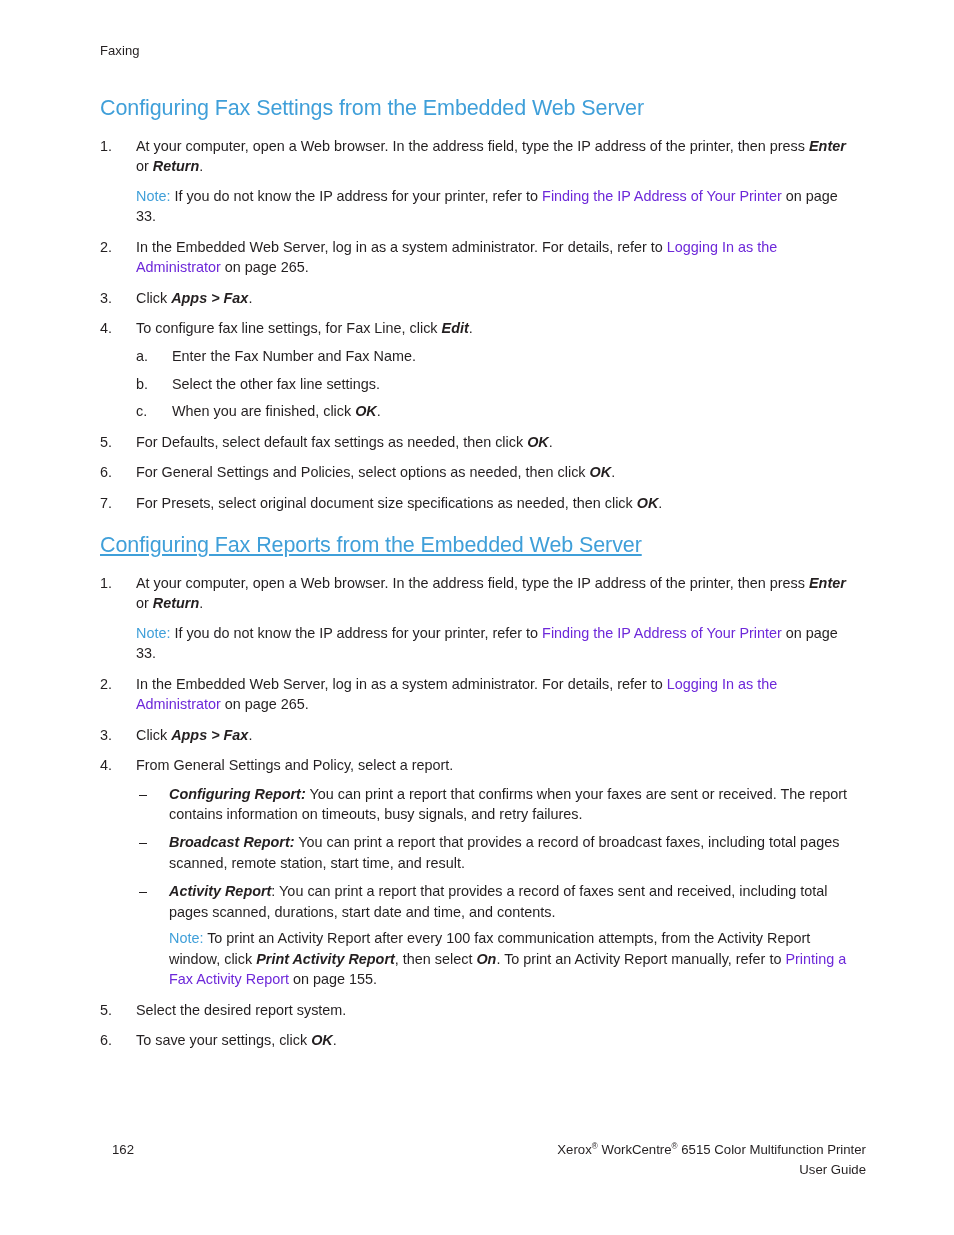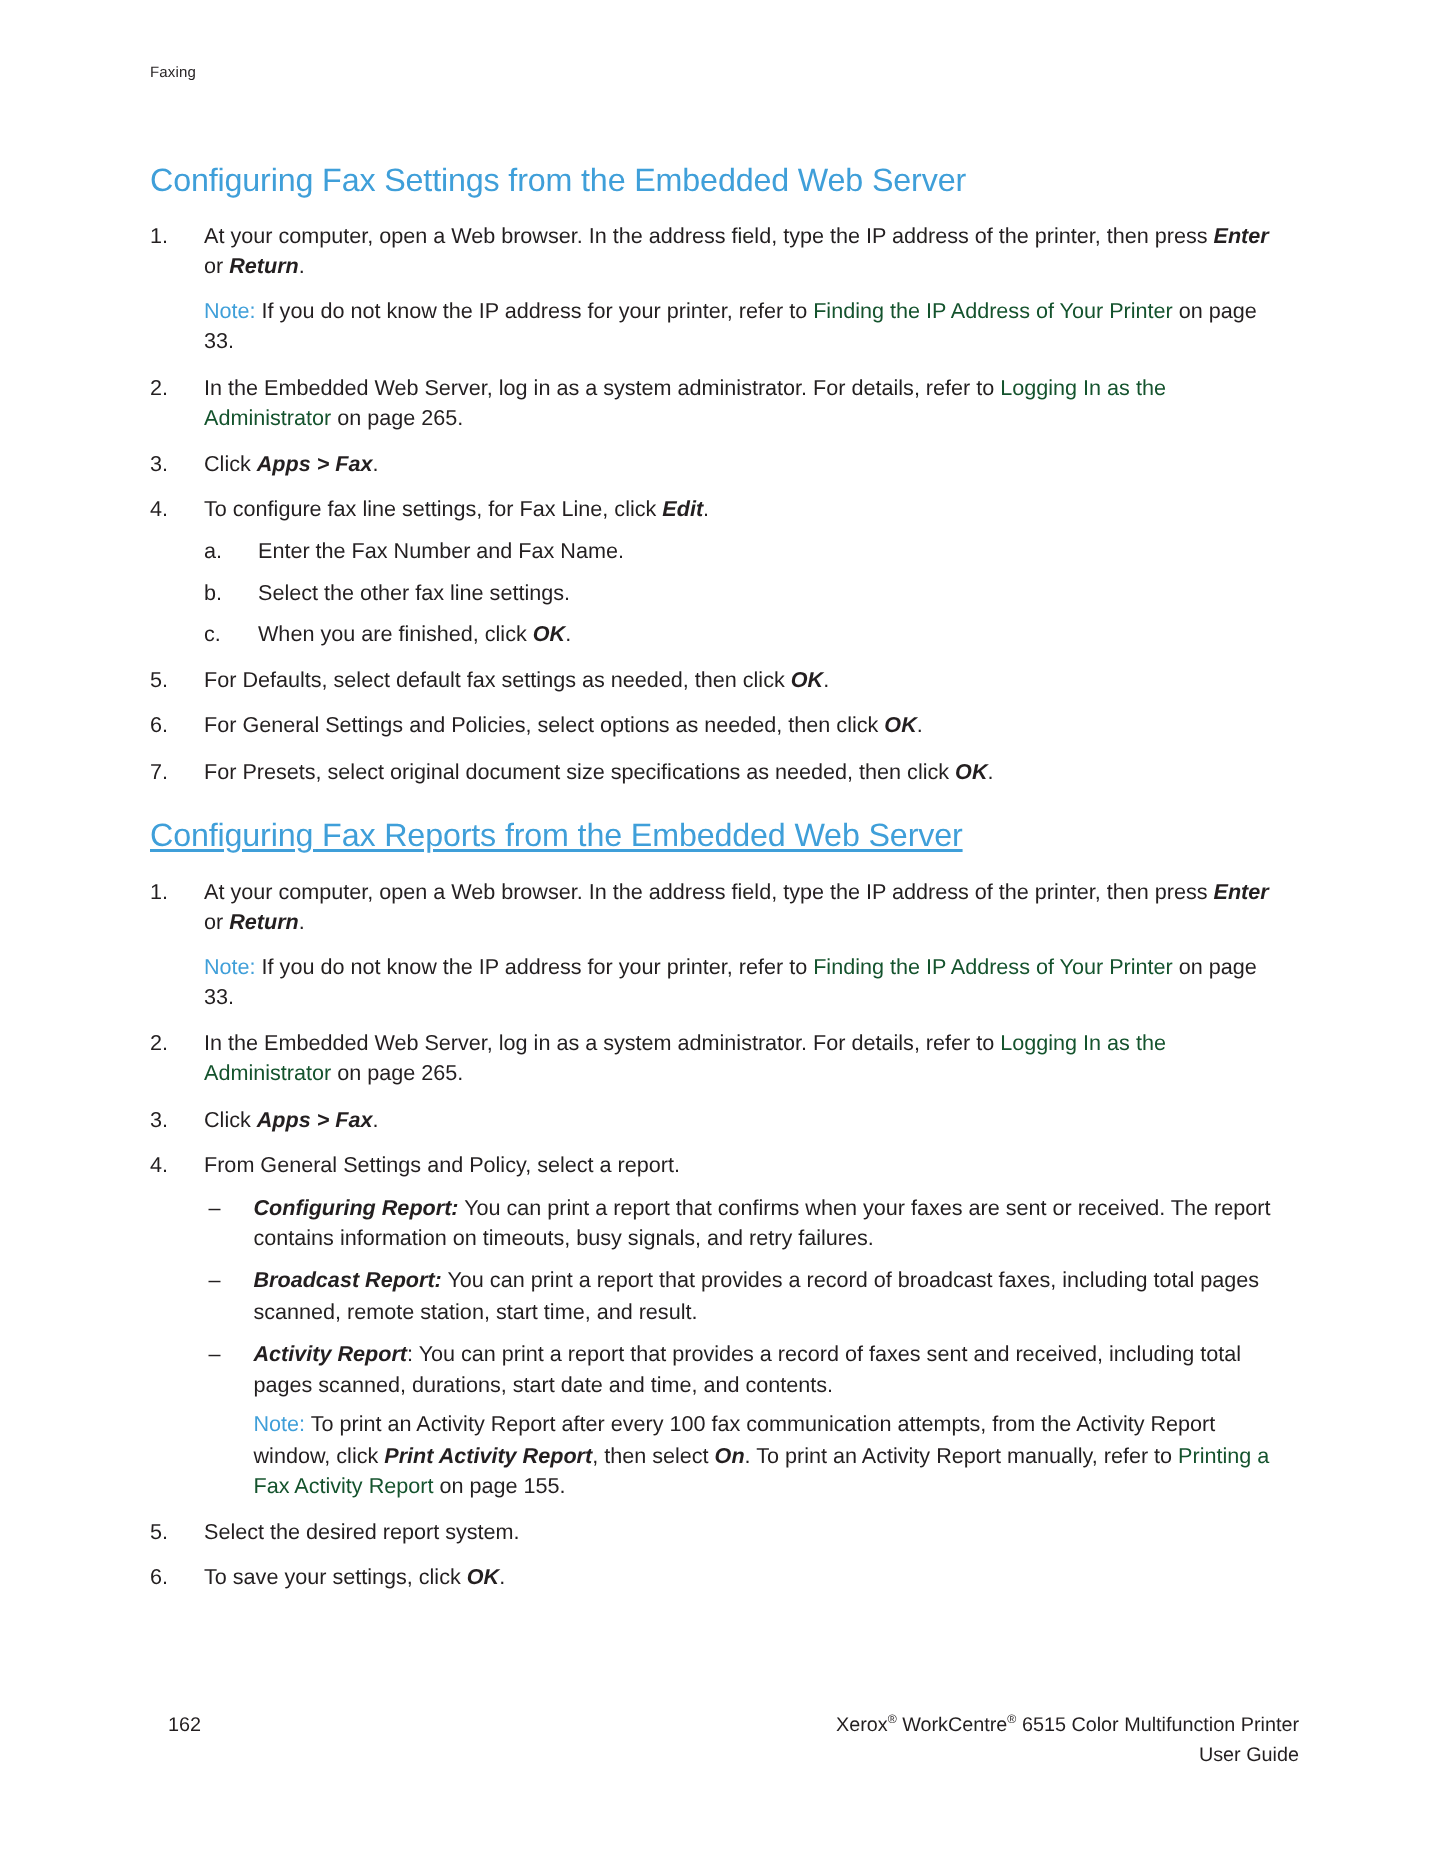--- a/index.html
+++ b/index.html
@@ -21,30 +21,30 @@
     width: 954px;
     height: 1235px;
     overflow: hidden;
   }
 
   
   .running-header {
     position: absolute;
     left: 100px;
     top: 43px;
-    font-size: 10px;
+    font-size: 13px;
     color: #231f20;
     letter-spacing: 0.1px;
   }
 
   
   .content {
     position: absolute;
     left: 100px;
-    top: 108px;
+    top: 96px;
     width: 754px;
   }
 
   h2.section-heading {
     font-size: 21.5px;
     font-weight: 400;
     color: #3f9fd9;
     margin: 0 0 14px 0;
     letter-spacing: -0.1px;
     line-height: 1.2;
@@ -82,21 +82,21 @@
   .note {
     font-size: 14.4px;
     line-height: 1.42;
     margin-top: 9px;
     margin-bottom: 2px;
     color: #231f20;
   }
   .note-label { color: #3f9fd9; }
 
   
-  .xref { color: #14532d; }
+  .xref { color: #6d28d9; }
 
   
   ol.substeps {
     list-style: none;
     margin: 8px 0 4px 0;
     padding: 0;
   }
   ol.substeps > li {
     position: relative;
     padding-left: 36px;

